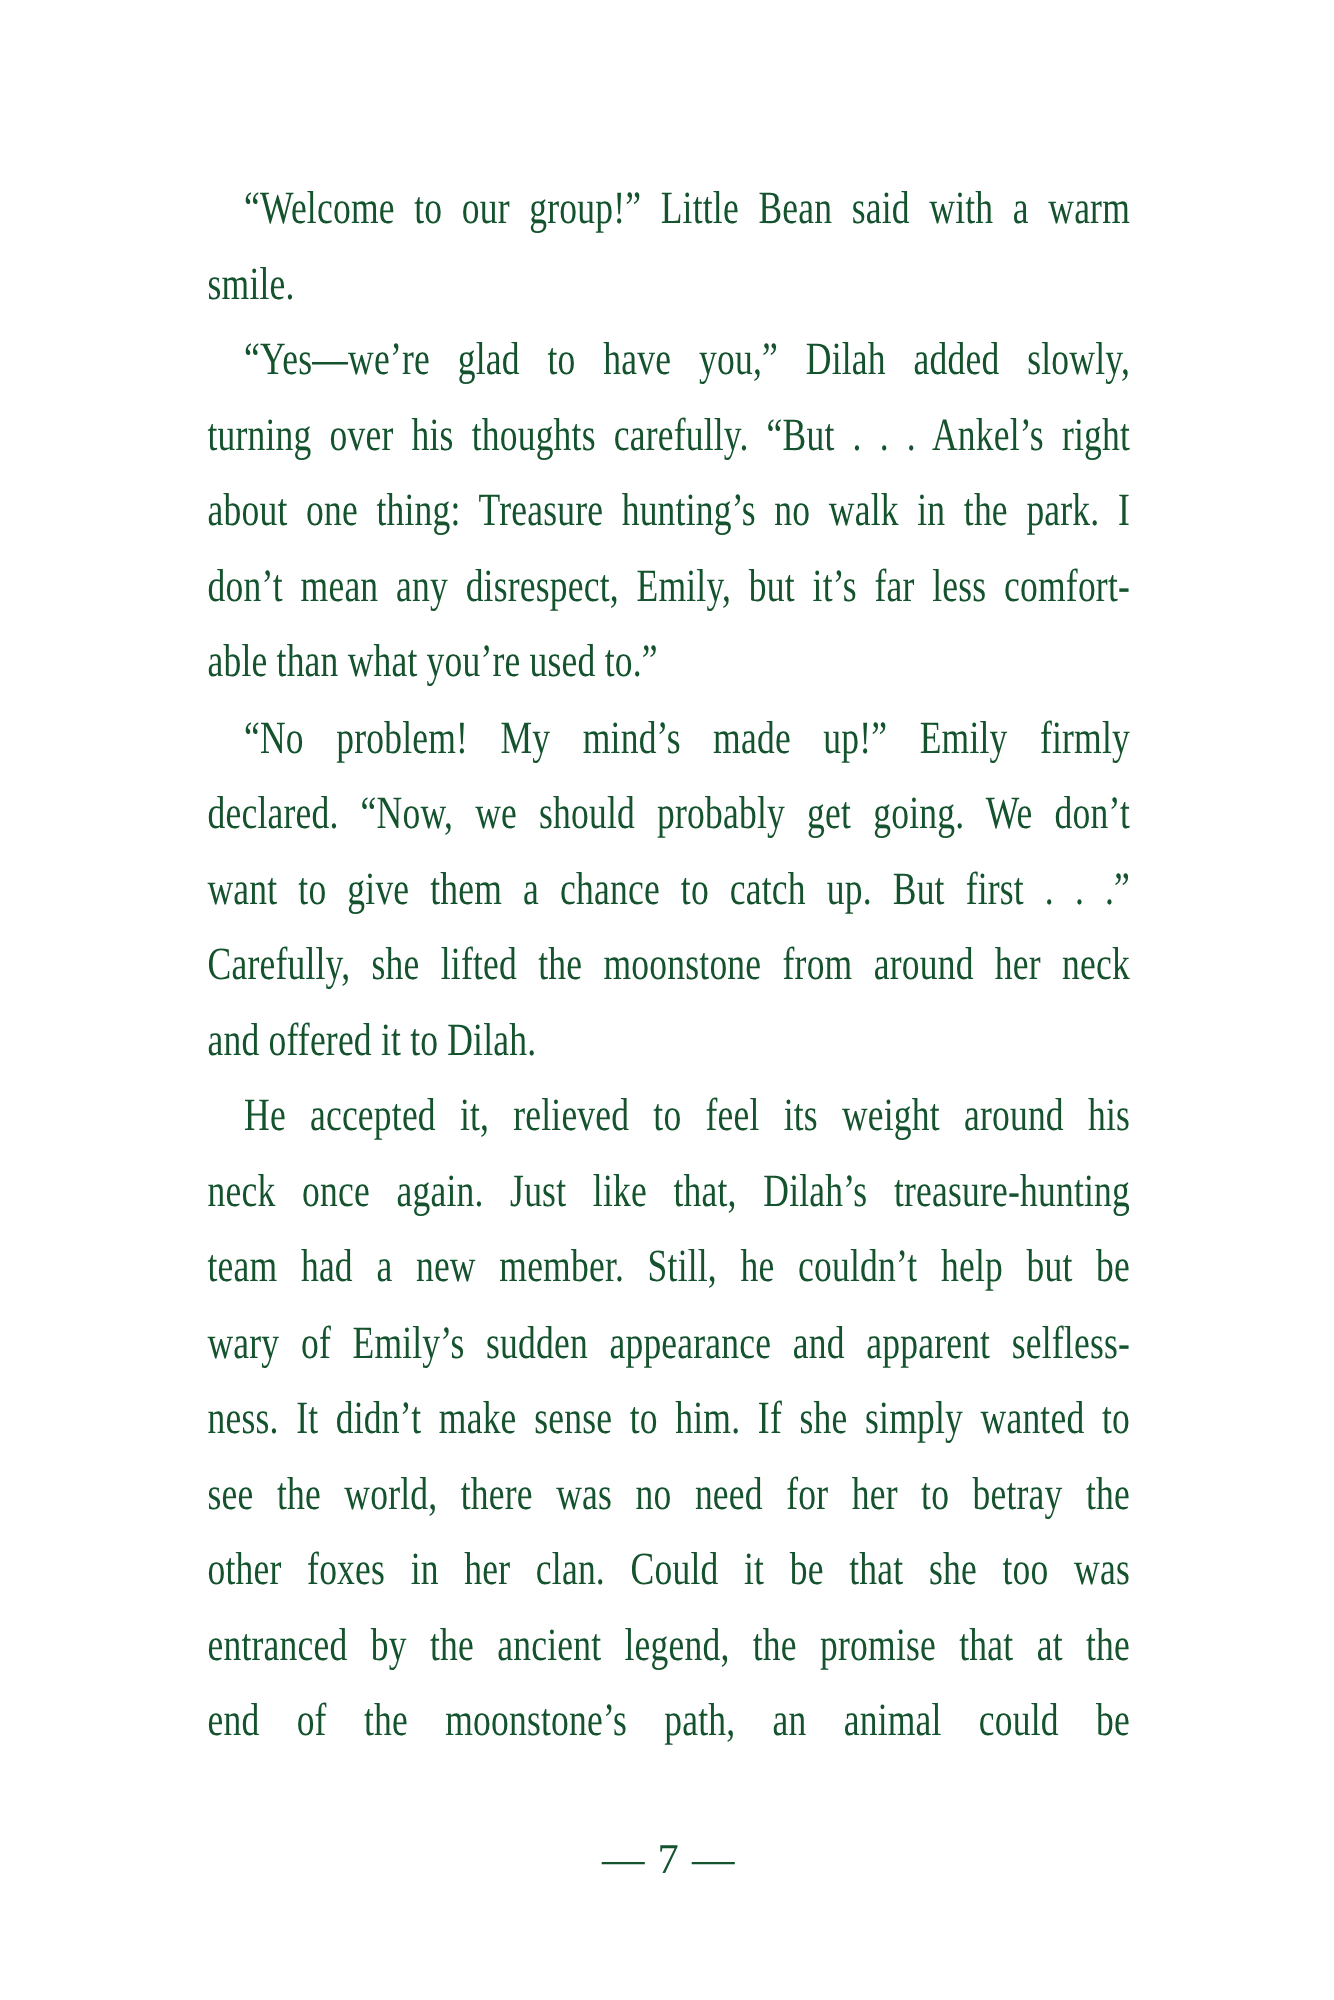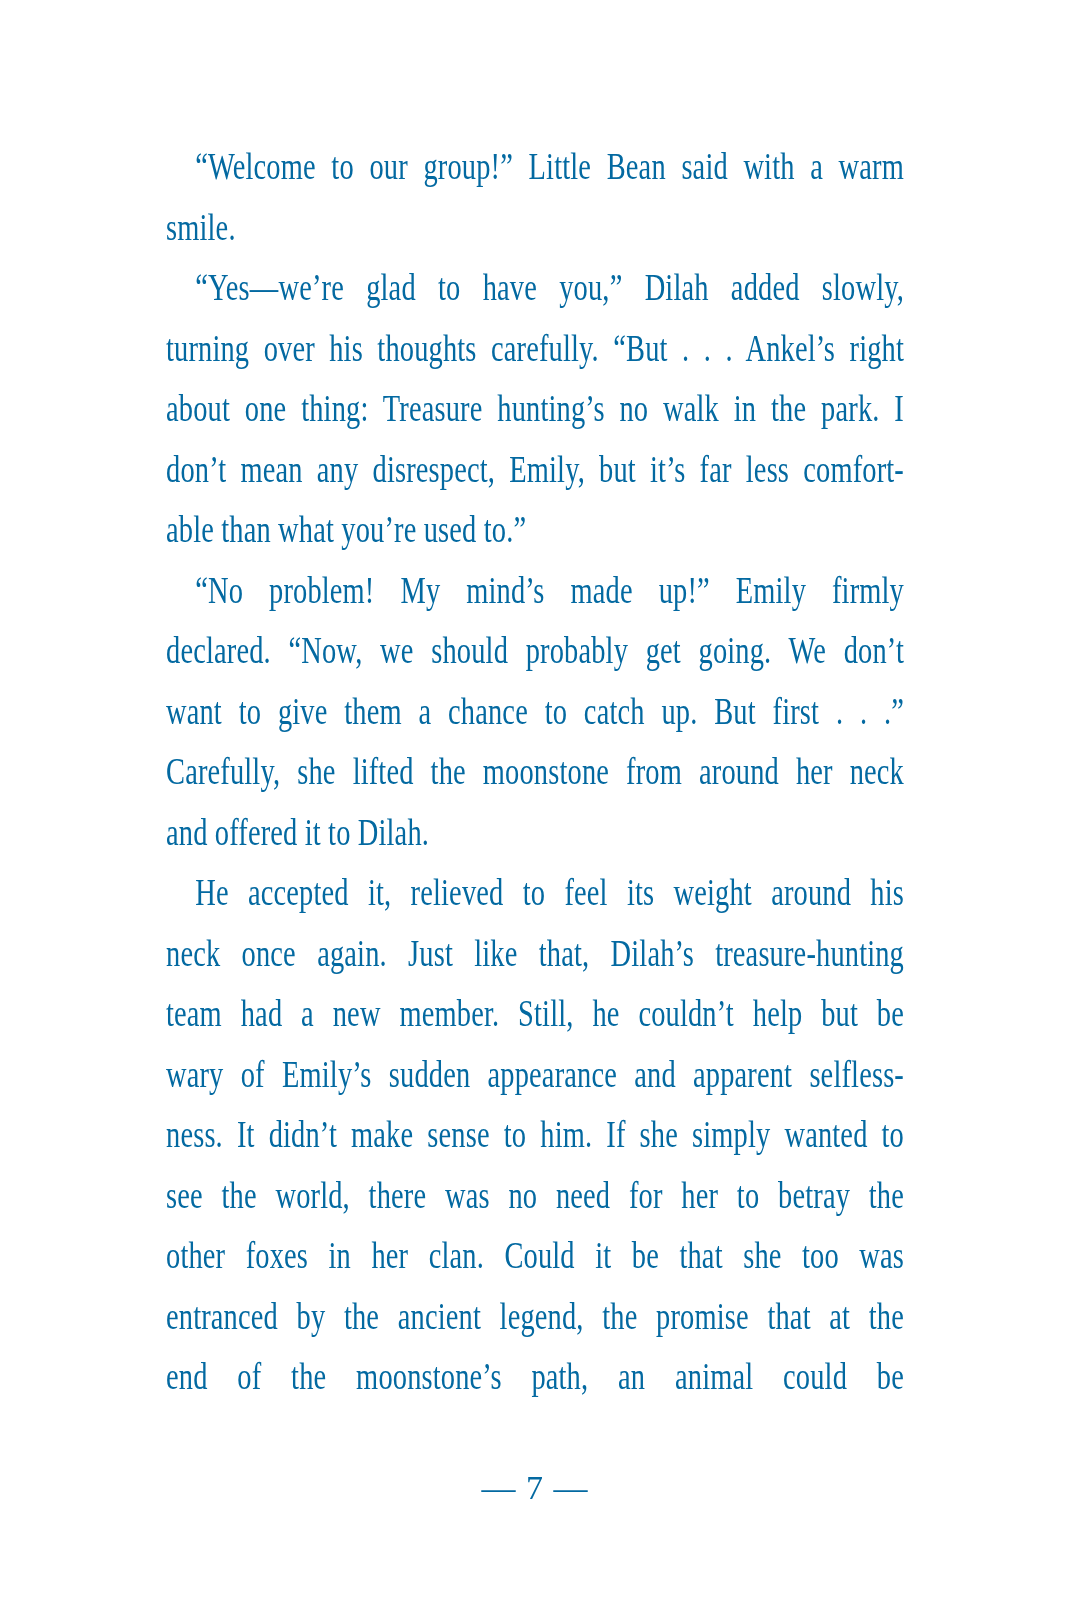--- a/index.html
+++ b/index.html
@@ -40,21 +40,21 @@
     width: 738px;
     text-align: center;
     font-size: 34px;
     line-height: 60px;
     letter-spacing: 1px;
   }
 </style>
 </head>
 <body>
 
-<div class="page" style="background: rgb(255, 255, 255); color: #0369a1;">
+<div class="page" style="background: rgb(255, 255, 255); color: #14532d;">
   <div class="text-block">
       <div class="line indent">“Welcome to our group!” Little Bean said with a warm</div>
       <div class="line no-just">smile.</div>
       <div class="line indent">“Yes—we’re glad to have you,” Dilah added slowly,</div>
       <div class="line">turning over his thoughts carefully. “But . . . Ankel’s right</div>
       <div class="line">about one thing: Treasure hunting’s no walk in the park. I</div>
       <div class="line">don’t mean any disrespect, Emily, but it’s far less comfort-</div>
       <div class="line no-just">able than what you’re used to.”</div>
       <div class="line indent">“No problem! My mind’s made up!” Emily firmly</div>
       <div class="line">declared. “Now, we should probably get going. We don’t</div>

